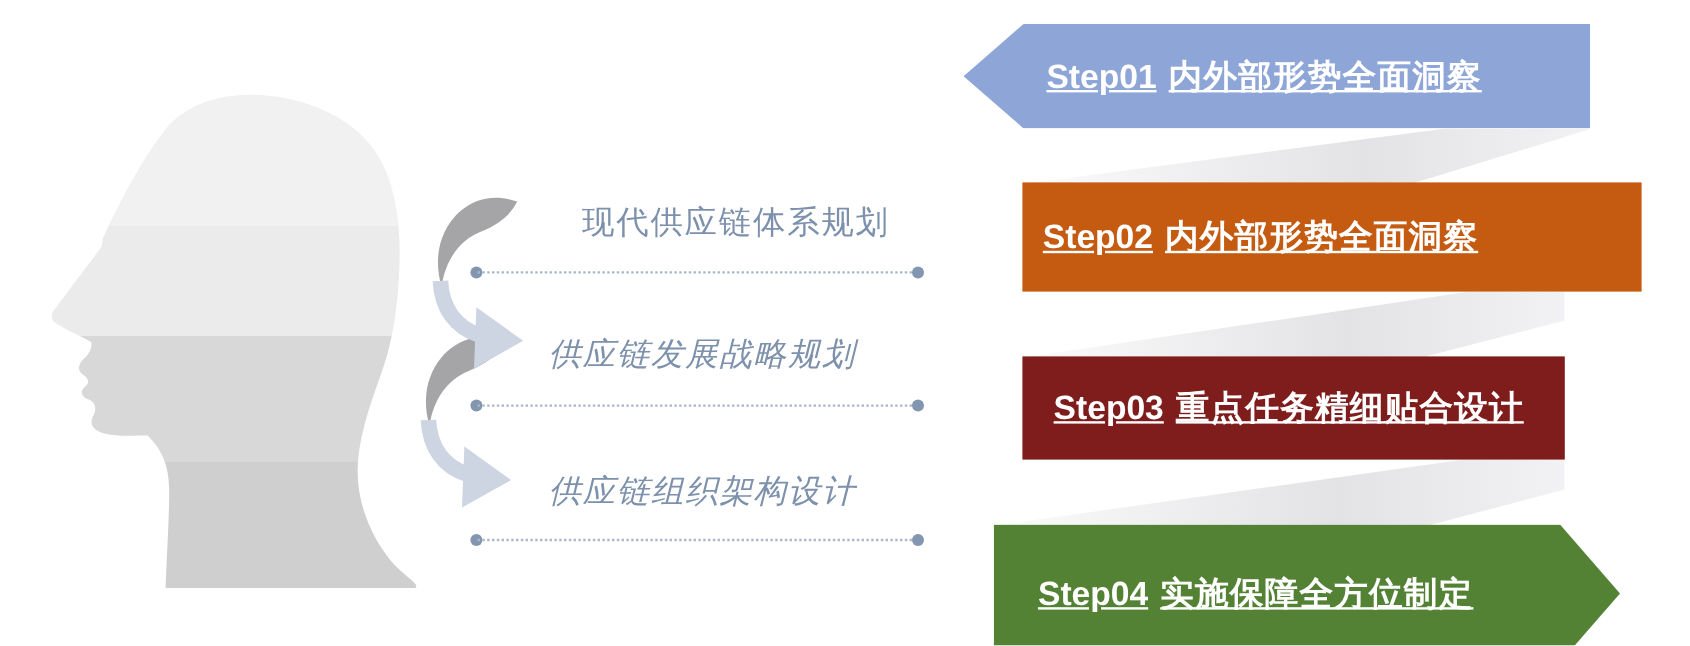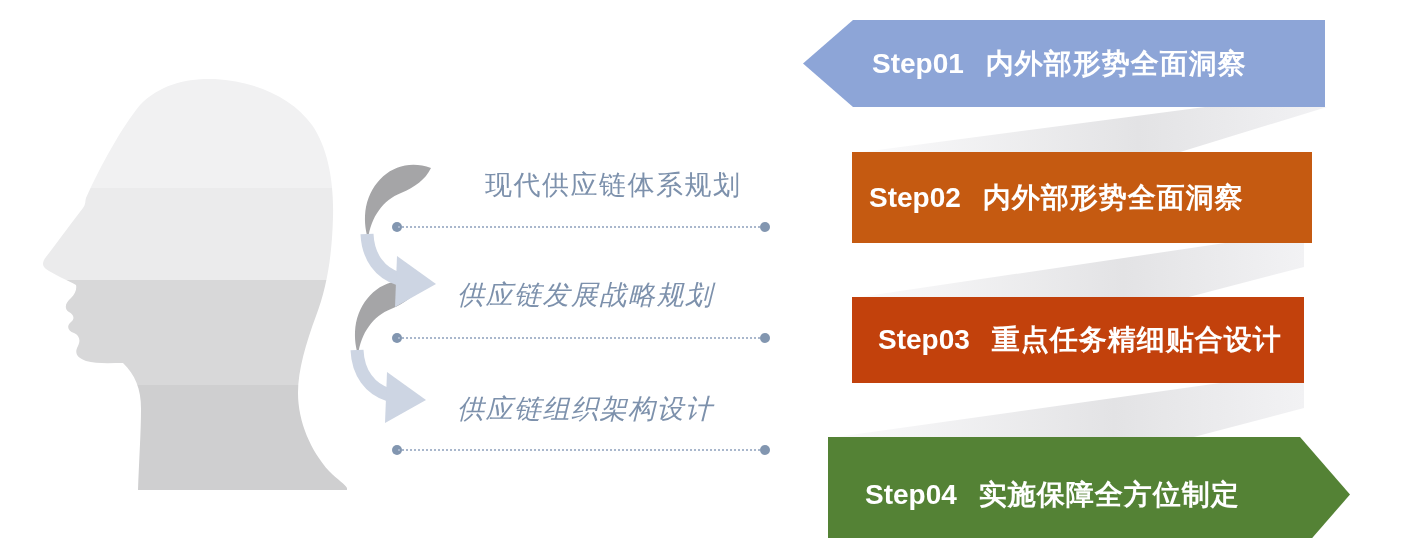--- a/index.html
+++ b/index.html
@@ -4,27 +4,27 @@
 <style>
   html,body{margin:0;padding:0;background:#fff;}
   #stage{
     position:relative;width:1408px;height:538px;background:#fff;overflow:hidden;
     font-family:"Liberation Sans","DejaVu Sans",sans-serif;
   }
   .abs{position:absolute;}
 
   
   .banner{
-    position:absolute;display:flex;align-items:center;gap:22px;
-    color:#fff;font-weight:bold;font-size:28px;box-sizing:border-box;
+    position:absolute;display:flex;align-items:center;gap:10px;
+    color:#fff;font-weight:bold;font-size:28px;box-sizing:border-box;text-decoration:underline;
   }
   .banner .ttl{letter-spacing:1px;}
   #banner1{left:803px;top:20px;width:522px;height:87px;padding-left:69px;
     clip-path:polygon(50px 0,100% 0,100% 100%,50px 100%,0 50%);}
-  #banner2{left:852px;top:152px;width:460px;height:91px;padding-left:17px;}
+  #banner2{left:852px;top:152px;width:516px;height:91px;padding-left:17px;}
   #banner3{left:852px;top:297px;width:452px;height:86px;padding-left:26px;}
   #banner4{left:828px;top:437px;width:522px;height:115px;padding-left:37px;
     clip-path:polygon(0 0,calc(100% - 50px) 0,100% 50%,calc(100% - 50px) 100%,0 100%);}
 
   
   .ribbon{position:absolute;background:linear-gradient(to right,#fbfbfc,#e3e3e5 60%,#f2f2f4);}
   #ribbon1{left:855px;top:107px;width:472px;height:46px;
     clip-path:polygon(0 100%,350px 0,100% 0,322px 100%);}
   #ribbon2{left:853px;top:243px;width:451px;height:55px;
     clip-path:polygon(0 100%,372px 0,100% 0,100% 24px,332px 100%);}
@@ -134,21 +134,21 @@
   <div id="ribbon3" class="ribbon"></div>
 
   <div id="banner1" class="banner" style="background-color: rgb(141, 165, 215);">
     <span class="num">Step01</span>
     <span class="ttl">内外部形势全面洞察</span>
   </div>
   <div id="banner2" class="banner" style="background-color: rgb(197, 90, 17);">
     <span class="num">Step02</span>
     <span class="ttl">内外部形势全面洞察</span>
   </div>
-  <div id="banner3" class="banner" style="background-color: #c2410c; text-align: center;">
+  <div id="banner3" class="banner" style="background-color: #7f1d1d; text-align: center;">
     <span class="num">Step03</span>
     <span class="ttl">重点任务精细贴合设计</span>
   </div>
   <div id="banner4" class="banner" style="background-color: rgb(84, 130, 53);">
     <span class="num">Step04</span>
     <span class="ttl">实施保障全方位制定</span>
   </div>
 
 </div>
 

